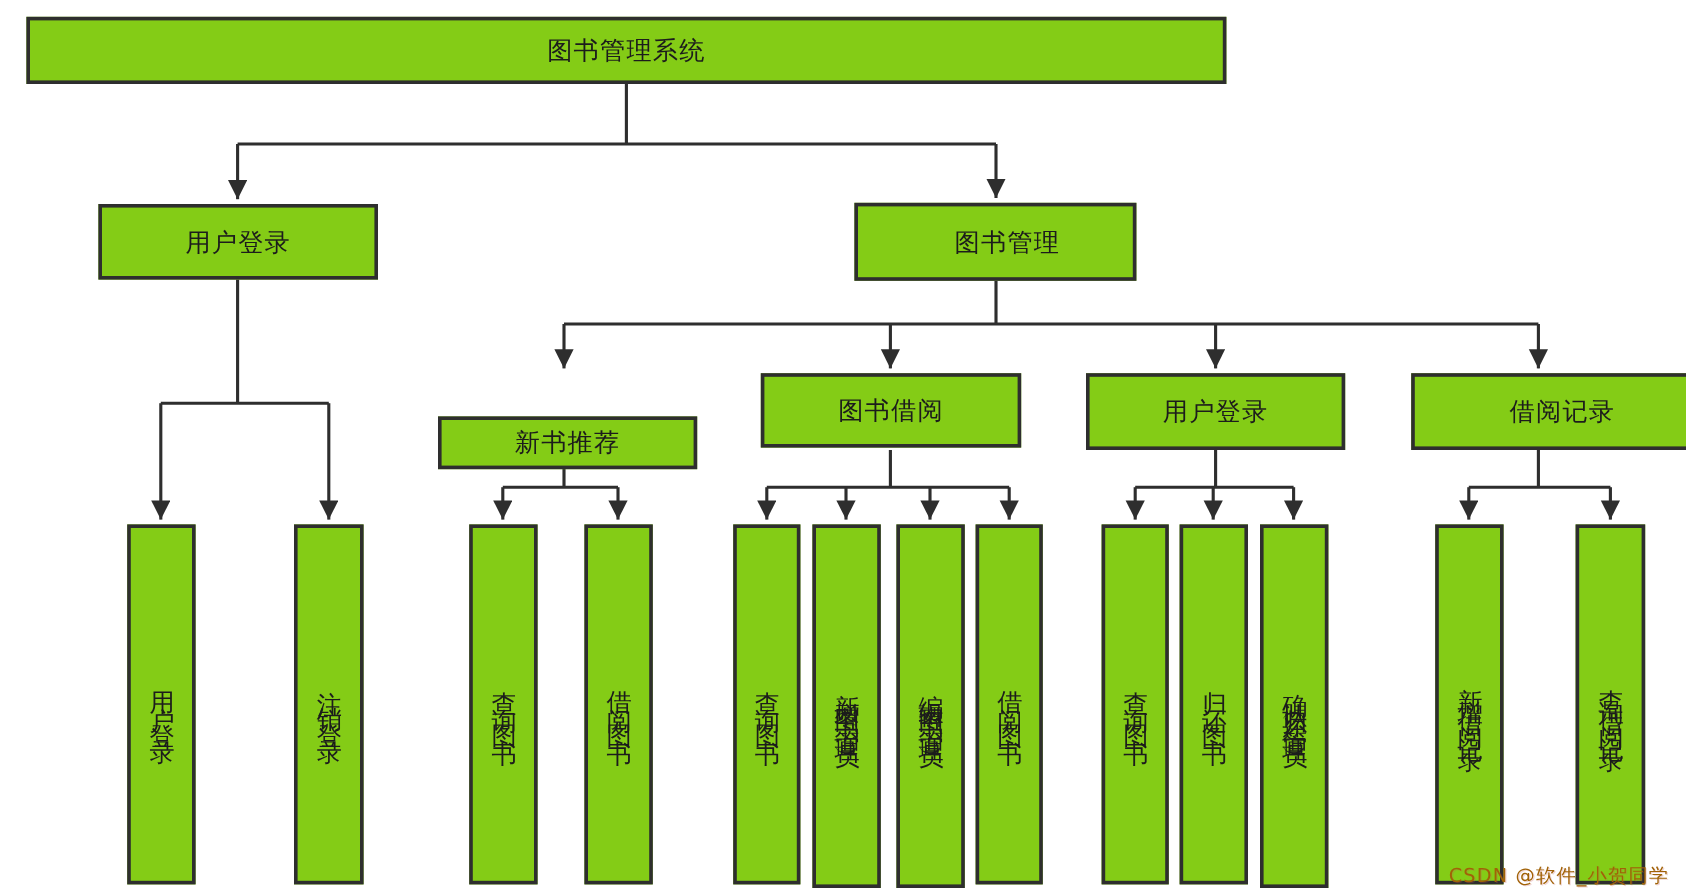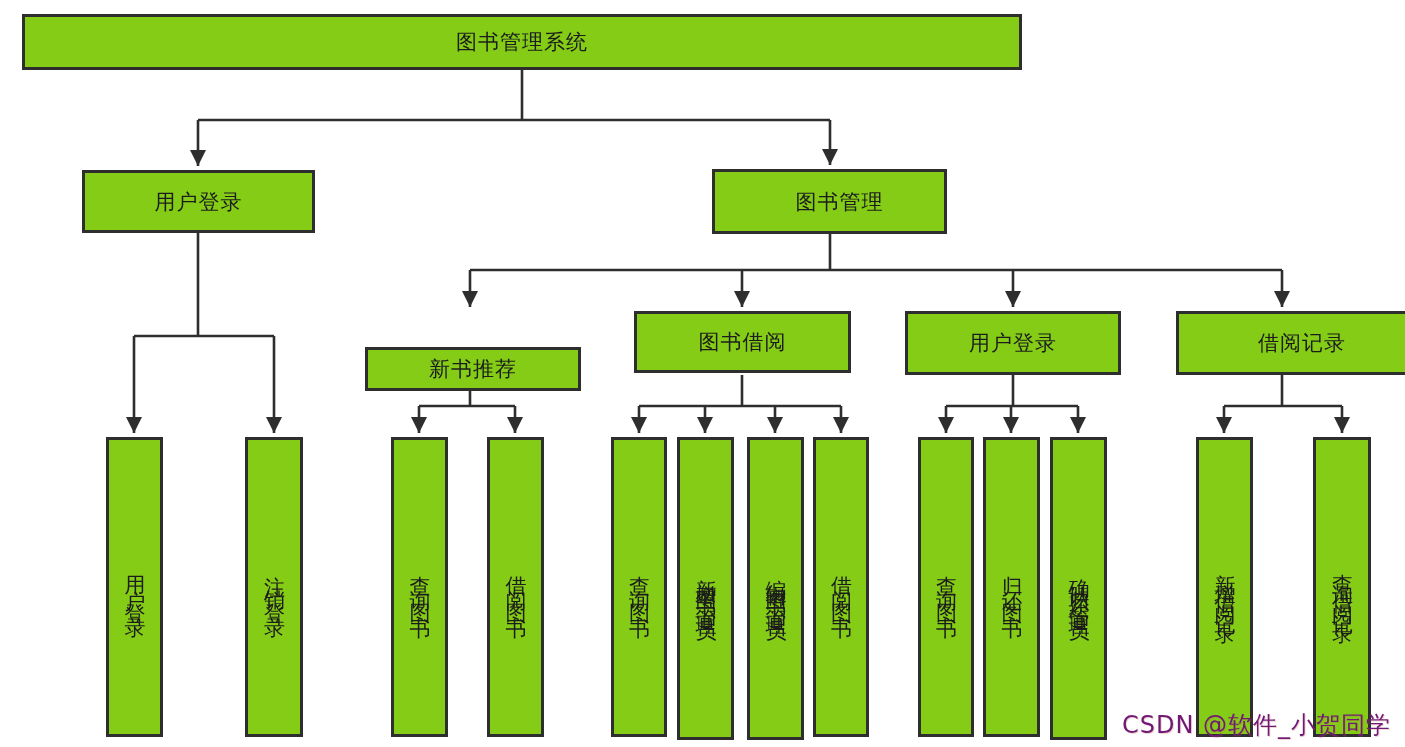--- a/index.html
+++ b/index.html
@@ -45,22 +45,22 @@
     line-height: 1;
     white-space: nowrap;
   }
   .ls-4 { letter-spacing: 14px; }
   .ls-6 { letter-spacing: 10px; }
   .ls-9 { letter-spacing: 6px;  }
   .watermark {
     position: absolute;
     right: 14px;
     bottom: 6px;
-    font-size: 24px;
-    color: #701a75;
+    font-size: 16px;
+    color: #a16207;
     letter-spacing: 1px;
     text-shadow: 1px 1px 0 rgba(196, 86, 86, 0.25);
     white-space: nowrap;
   }
 </style>
 </head>
 <body>
 
 <div class="canvas">
 

